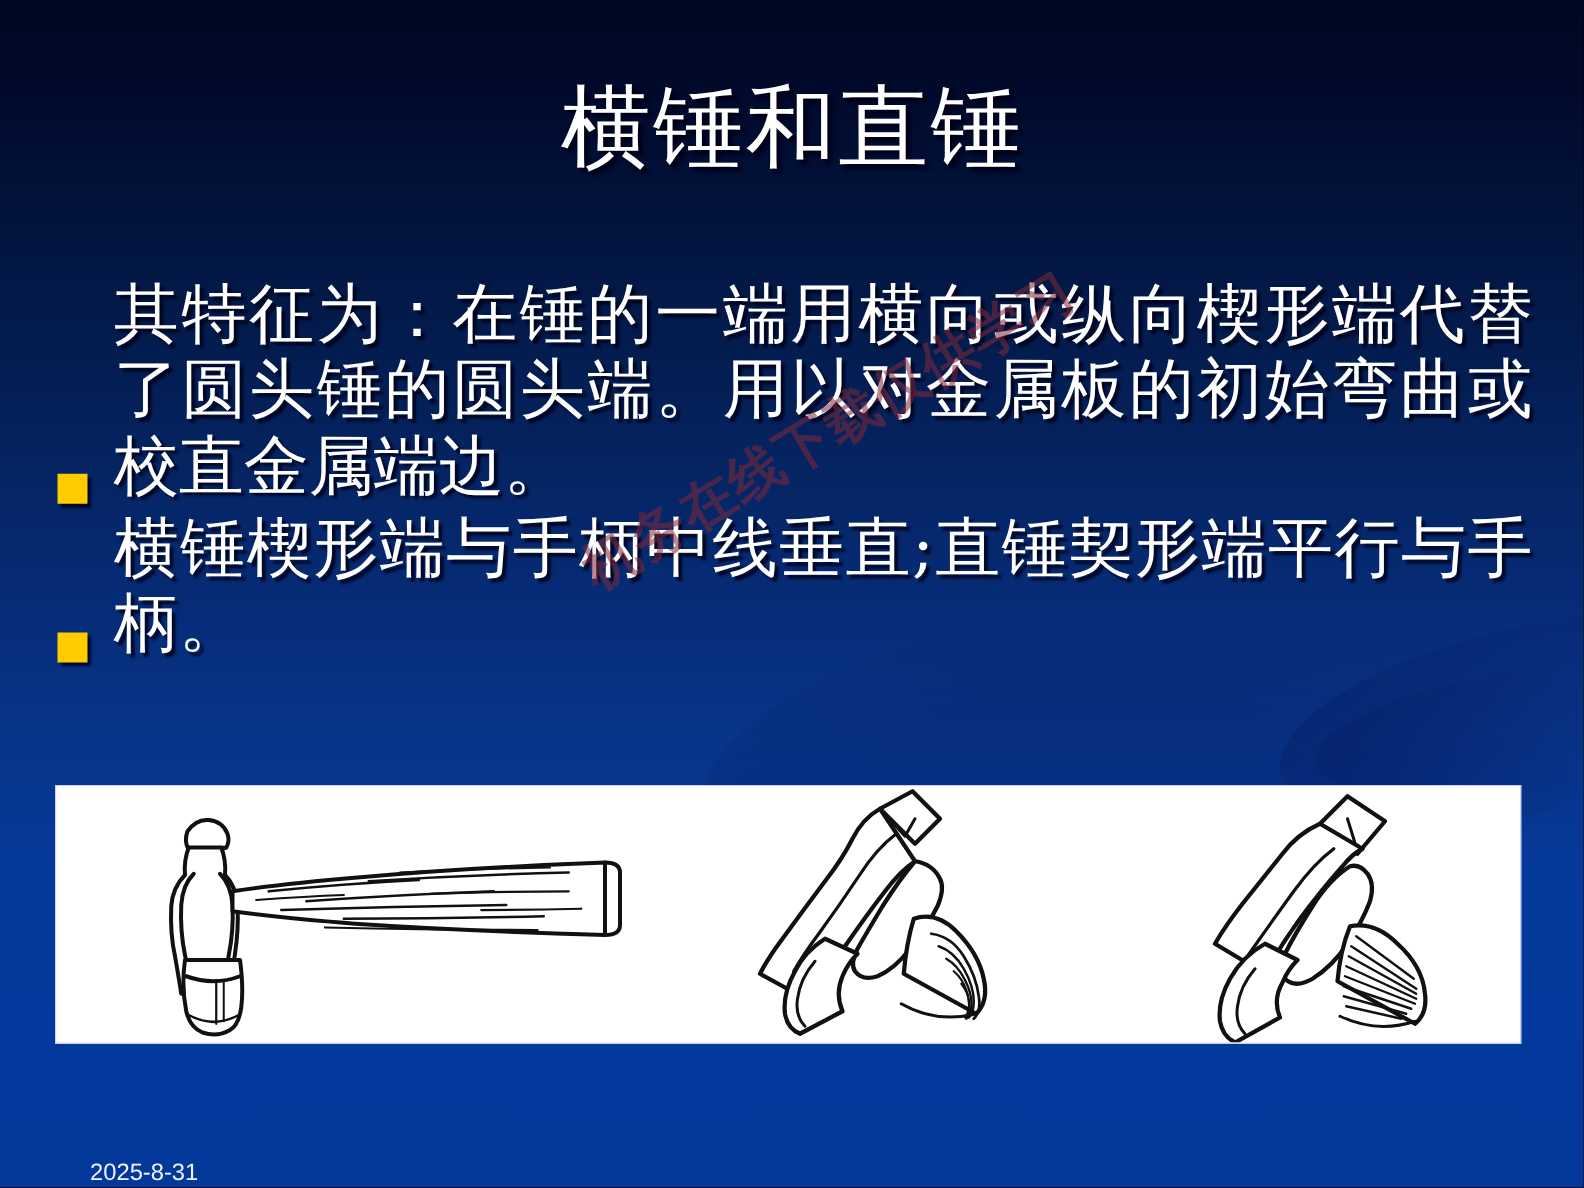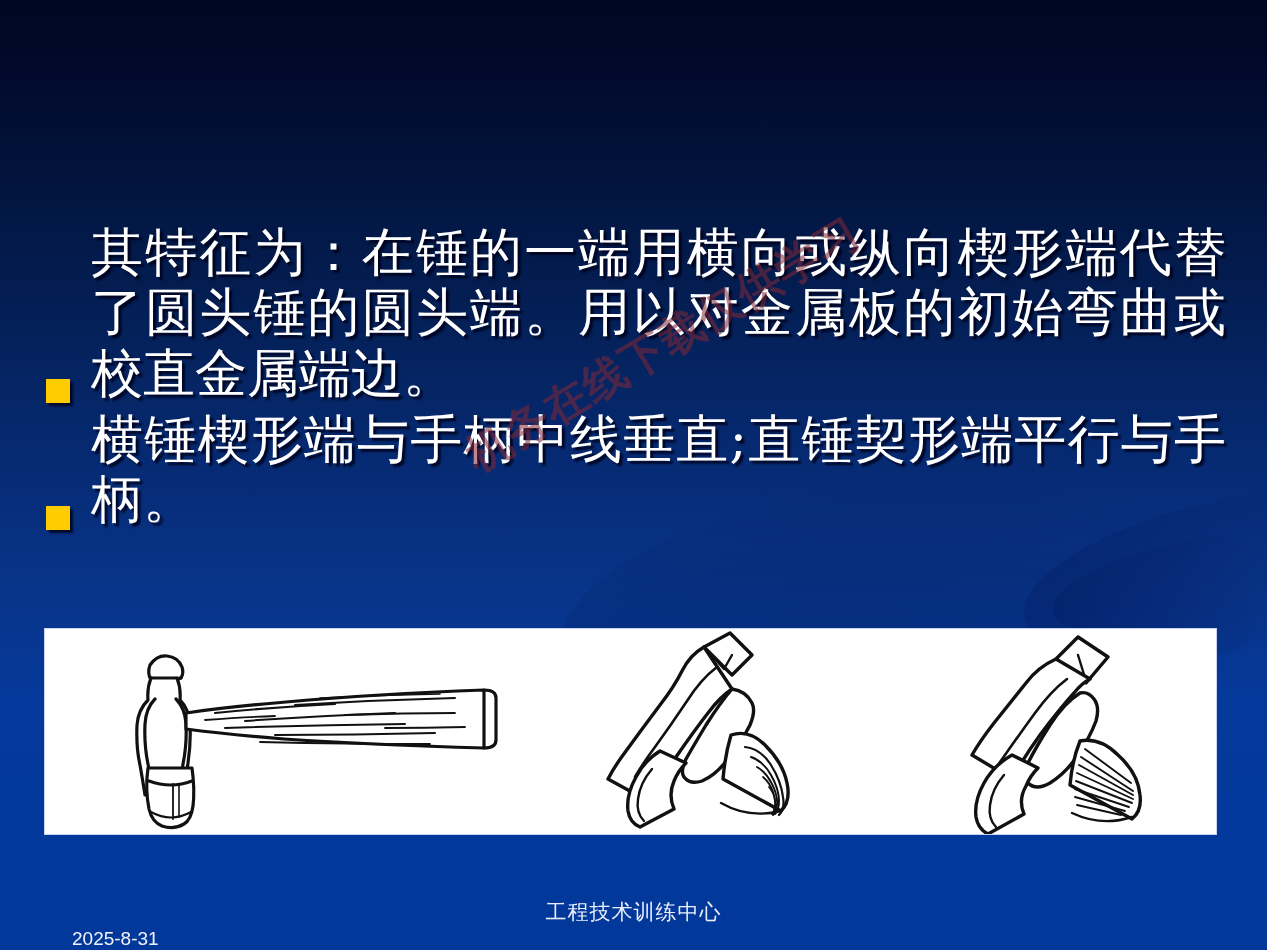--- a/index.html
+++ b/index.html
@@ -165,20 +165,21 @@
 </style>
 </head>
 <body>
 
 <div id="slide">
 
   <div class="swoosh swoosh-a"></div>
   <div class="swoosh swoosh-b"></div>
   <div class="swoosh swoosh-c"></div>
 
+  <div id="title">横锤和直锤</div>
 
   <div id="body">
 
     <div class="bullet-row">
       <div class="bullet-mark"></div>
       <div class="bullet-text">其特征为：在锤的一端用横向或纵向楔形端代替了圆头锤的圆头端。用以对金属板的初始弯曲或校直金属端边。</div>
     </div>
 
     <div class="bullet-row">
       <div class="bullet-mark"></div>
@@ -269,15 +270,14 @@
         <path d="M1027 184 q30 14 60 4" stroke-width="2.4"></path>
 
         <path d="M967 126 q-18 10 -28 28 q-10 18 -8 34 q2 12 12 17 l36 -20 q-6 -14 2 -28 q4 -10 12 -18 z" fill="#fff"></path>
         <path d="M959 146 q-12 14 -14 30 q-2 14 6 22" stroke-width="2.4"></path>
       </g>
 
     </svg>
   </div>
 
   <div id="footer-date">2025-8-31</div>
-  <div id="footer-center">工程技术训练中心</div>
 
 </div>
 
 </body></html>

